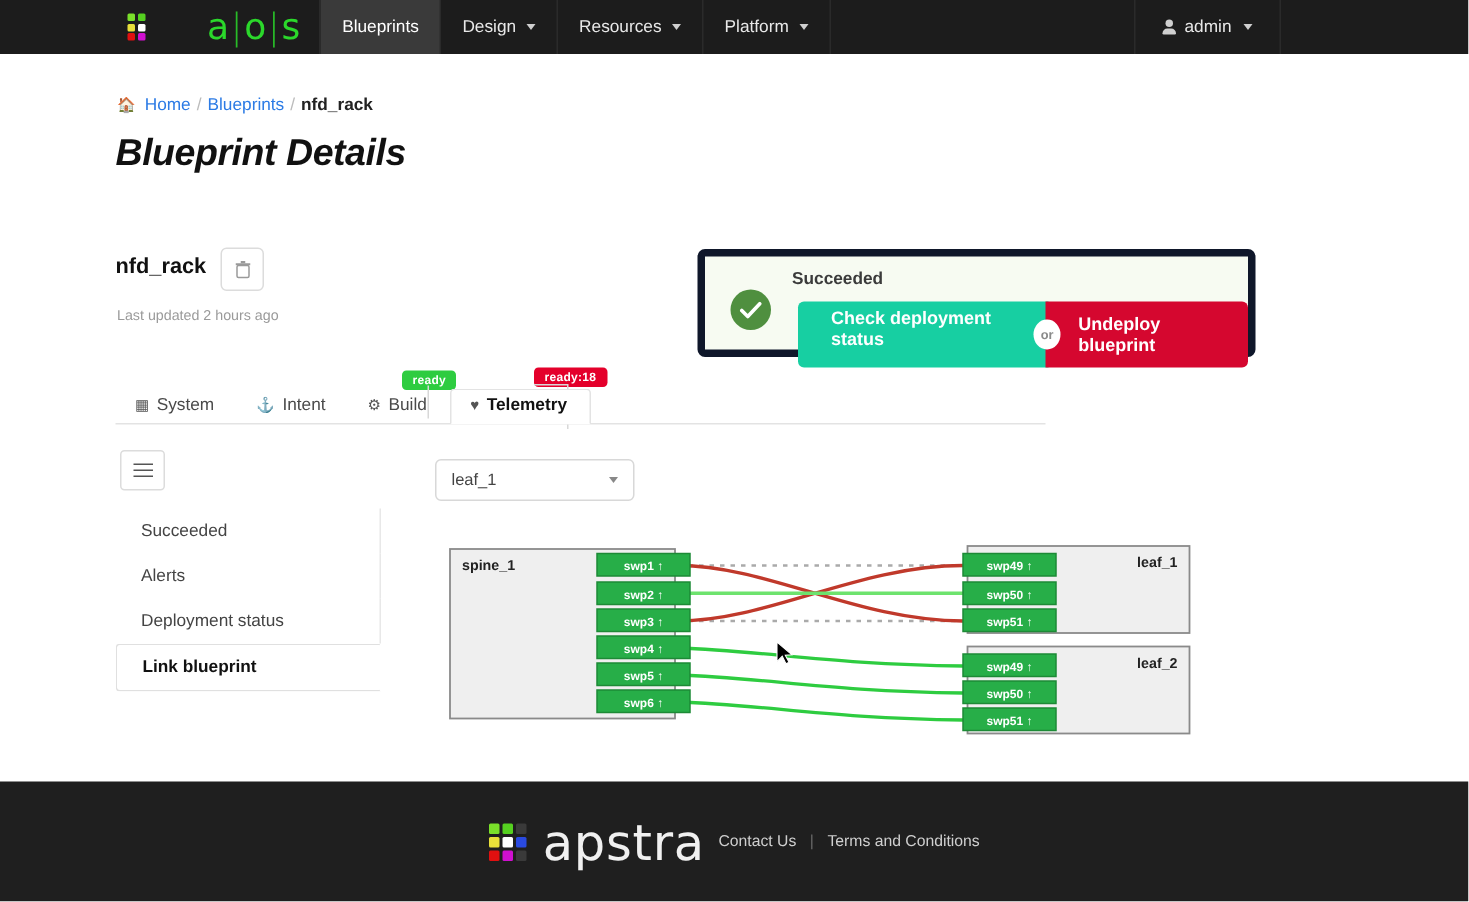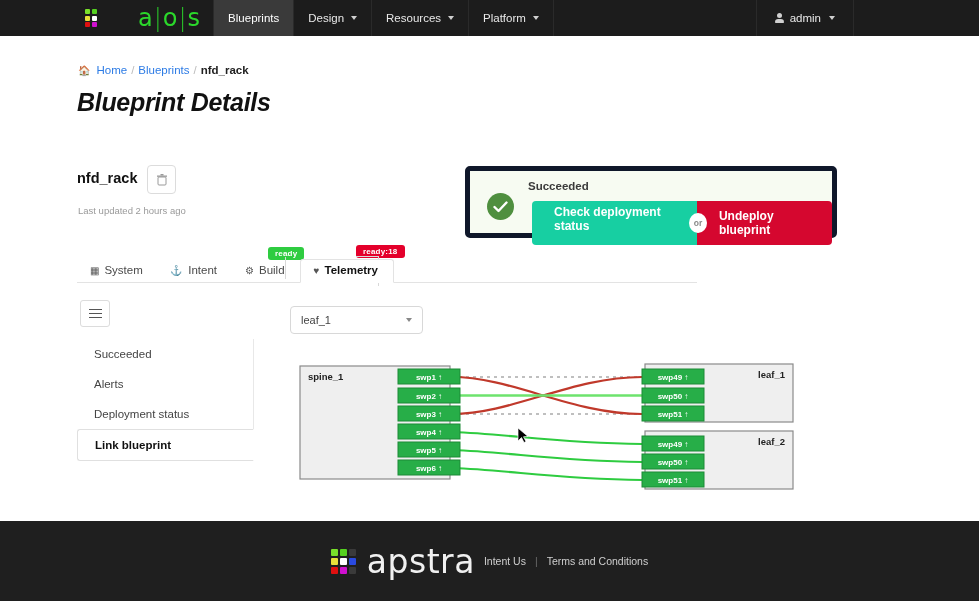--- a/index.html
+++ b/index.html
@@ -447,19 +447,19 @@
         <i style="background:#e8e03a"></i>
           <i style="background:#ffffff"></i>
           <i style="background:#2a4ae0"></i>
         <i style="background:#e01010"></i>
           <i style="background:#d010d0"></i>
           <i style="background:#3a3a3a"></i>
       </div>
       <div class="footer-word">apstra</div>
     </div>
     <div class="footer-links">
-      <a>Intent Us</a>
+      <a>Contact Us</a>
       <span class="footer-sep">|</span>
       <a>Terms and Conditions</a>
     </div>
   </div>
 
 </div>
 
 </body></html>

